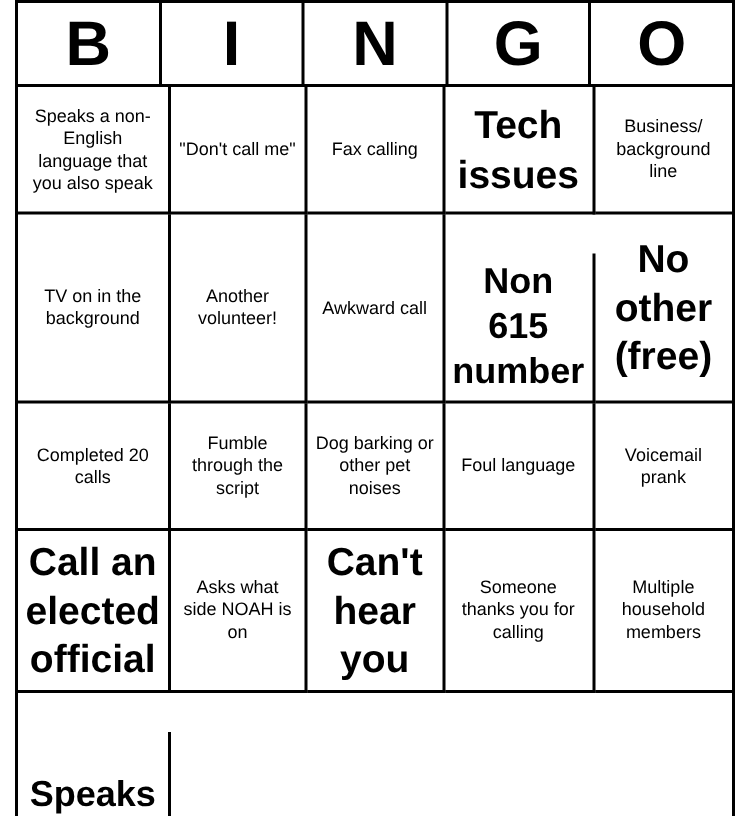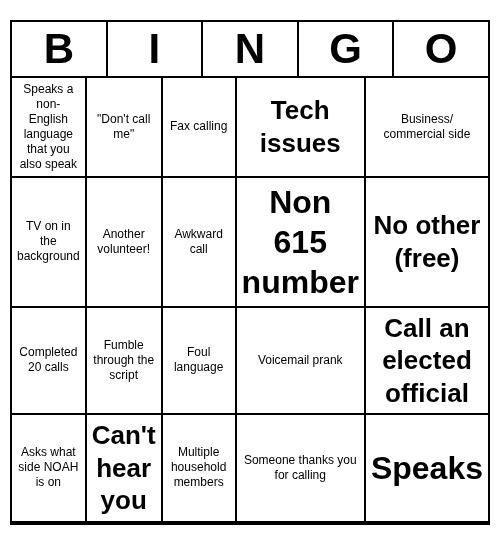--- a/index.html
+++ b/index.html
@@ -52,50 +52,52 @@
       border-right: none;
     }
     .bingo-cell:nth-child(n+21) {
       border-bottom: none;
     }
     .bingo-cell.large-text {
       font-size: 26px;
       font-weight: bold;
     }
     .bingo-cell.xlarge-text {
-      font-size: 32px;
+      font-size: 24px;
       font-weight: bold;
+      margin-top: 26px;
     }
   </style>
 </head>
 <body>
 
 <div class="bingo-card">
   <div class="bingo-header">
   <div class="bingo-header-cell">B</div>
       <div class="bingo-header-cell">I</div>
       <div class="bingo-header-cell">N</div>
       <div class="bingo-header-cell">G</div>
       <div class="bingo-header-cell">O</div>
     </div>
   <div class="bingo-grid">
   <div class="bingo-cell">Speaks a non-English language that you also speak</div>
       <div class="bingo-cell">"Don't call me"</div>
       <div class="bingo-cell">Fax calling</div>
       <div class="bingo-cell large-text">Tech issues</div>
-      <div class="bingo-cell">Business/ commercial side</div>
+      <div class="bingo-cell">Business/ background line</div>
       <div class="bingo-cell">TV on in the background</div>
       <div class="bingo-cell">Another volunteer!</div>
       <div class="bingo-cell">Awkward call</div>
       <div class="bingo-cell xlarge-text">Non 615 number</div>
       <div class="bingo-cell large-text">No other (free)</div>
       <div class="bingo-cell">Completed 20 calls</div>
       <div class="bingo-cell">Fumble through the script</div>
+      <div class="bingo-cell">Dog barking or other pet noises</div>
       <div class="bingo-cell">Foul language</div>
       <div class="bingo-cell">Voicemail prank</div>
       <div class="bingo-cell large-text">Call an elected official</div>
       <div class="bingo-cell">Asks what side NOAH is on</div>
       <div class="bingo-cell large-text">Can't hear you</div>
+      <div class="bingo-cell">Someone thanks you for calling</div>
       <div class="bingo-cell">Multiple household members</div>
-      <div class="bingo-cell">Someone thanks you for calling</div>
       <div class="bingo-cell xlarge-text">Speaks</div>
     </div>
 </div>
 
 </body></html>

